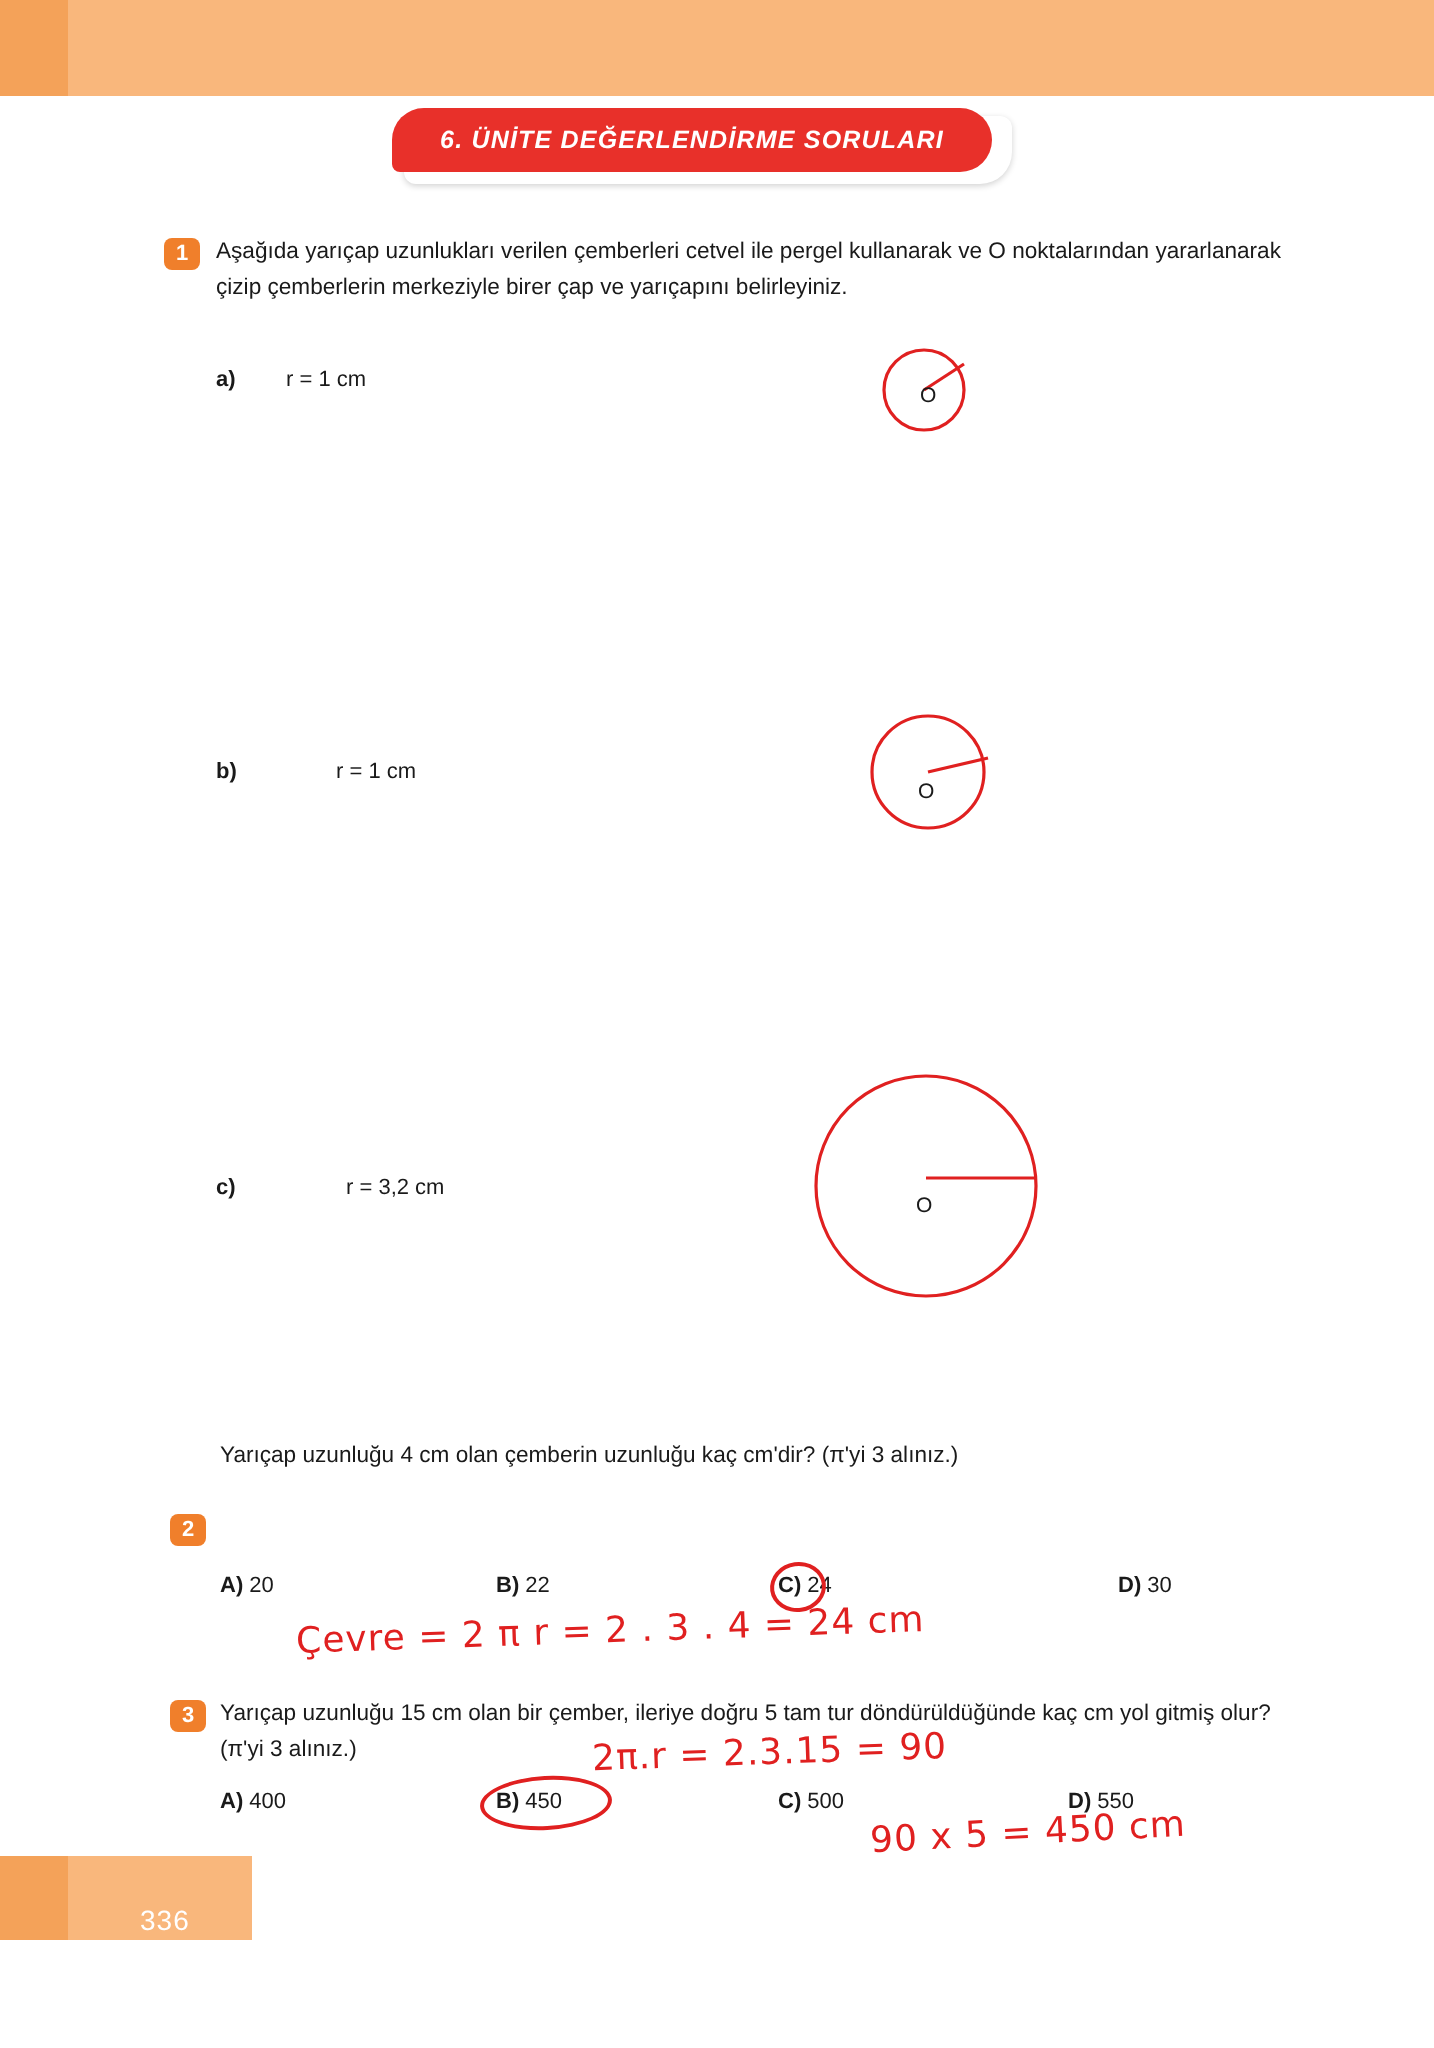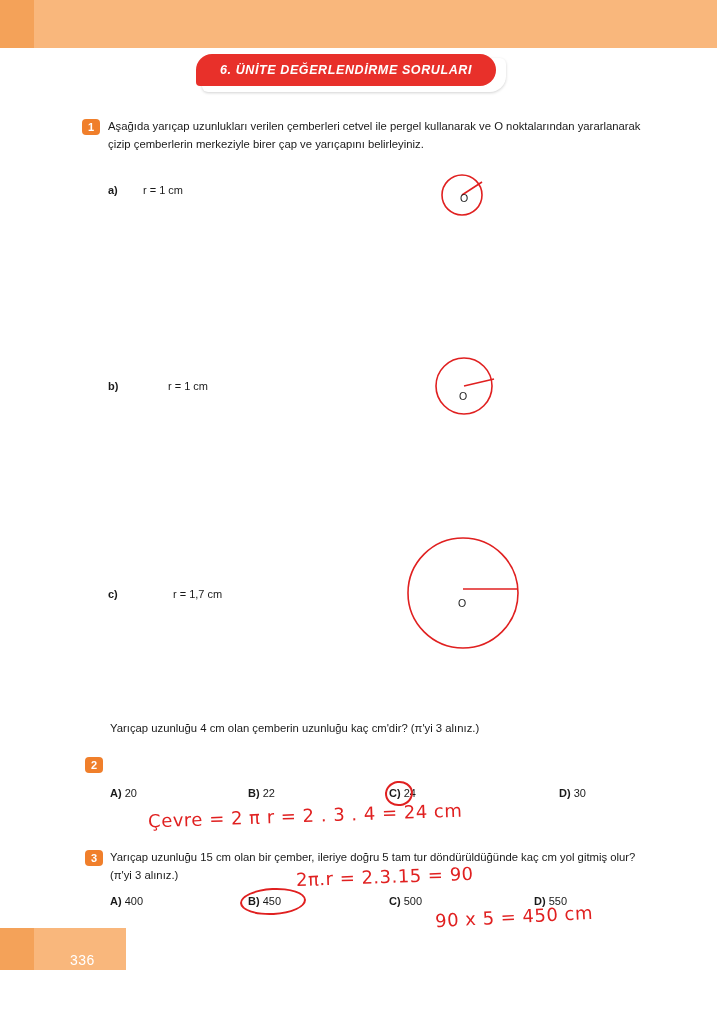--- a/index.html
+++ b/index.html
@@ -172,21 +172,21 @@
 
 <div class="sublabel" style="left:108px; top:380px;">b)</div>
 <div class="subvalue" style="left:168px; top:380px;">r = 1 cm</div>
 <svg class="circle-svg" style="left:426px; top:350px;" width="80" height="80" viewBox="0 0 80 80">
   <circle cx="38" cy="36" r="28" fill="none" stroke="#e02020" stroke-width="1.6"></circle>
   <line x1="38" y1="36" x2="68" y2="29" stroke="#e02020" stroke-width="1.6"></line>
 </svg>
 <div style="position:absolute; left:459px; top:390px; font-size:10.5px; color:#1a1a1a;">O</div>
 
 <div class="sublabel" style="left:108px; top:588px;">c)</div>
-<div class="subvalue" style="left:173px; top:588px;">r = 1,7 cm</div>
+<div class="subvalue" style="left:173px; top:588px;">r = 3,2 cm</div>
 <svg class="circle-svg" style="left:404px; top:530px;" width="126" height="126" viewBox="0 0 126 126">
   <circle cx="59" cy="63" r="55" fill="none" stroke="#e02020" stroke-width="1.6"></circle>
   <line x1="59" y1="59" x2="114" y2="59" stroke="#e02020" stroke-width="1.6"></line>
 </svg>
 <div style="position:absolute; left:458px; top:597px; font-size:10.5px; color:#1a1a1a;">O</div>
 
 <div class="qnum" style="left:85px; top:757px;">2</div>
 <div class="qtext" style="left:110px; top:720px; width:545px;">Yarıçap uzunluğu 4 cm olan çemberin uzunluğu kaç cm'dir? (π'yi 3 alınız.)</div>
 
 <div class="opt" style="left:110px; top:787px;">

